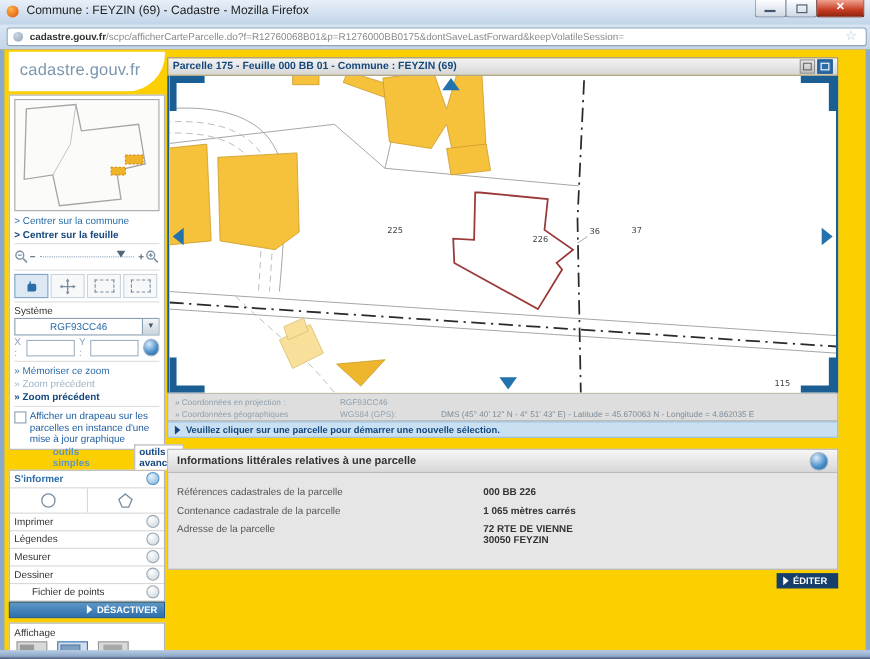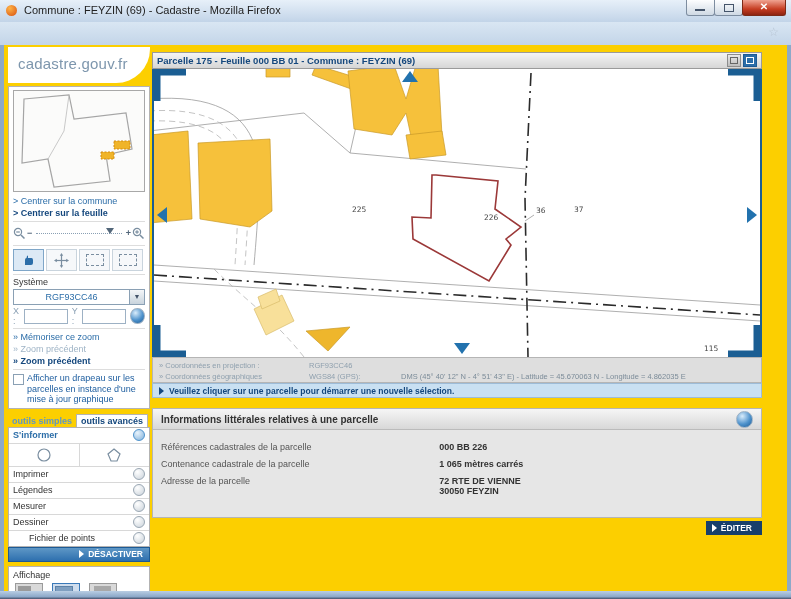--- a/index.html
+++ b/index.html
@@ -64,21 +64,21 @@
     text-align:center;font-size:7px;line-height:14px;color:#44546a;}
   .xyrow{display:flex;align-items:center;height:18px;margin:2px 0;}
   .xyrow .lbl{color:#8aa0b4;width:12px;}
   .xyrow input{width:38px;height:11px;border:1px solid #9db1c4;font-size:8px;margin-right:4px;}
   .sphere{width:14px;height:14px;border-radius:50%;margin-left:auto;
     background:radial-gradient(circle at 35% 28%,#d9ecfb,#4e92cc 55%,#1c5a94);border:1px solid #9db1c4;}
   .flagrow{display:flex;border-top:1px solid #ddd;margin-top:2px;padding-top:3px;}
   .flagrow .cb{width:9px;height:9px;border:1px solid #8aa0b4;background:#fff;margin:1px 3px 0 0;flex:none;}
   .flagrow .txt{color:#1f5fa0;line-height:10.5px;}
   .tabsrow{display:flex;align-items:flex-end;height:14px;margin-top:4px;}
-  .tab{padding:1px 4px;font-weight:bold;}
+  .tab{padding:1px 4px;font-weight:bold;margin-left:36px;}
   .tab.inactive{color:#5f96c4;}
   .tab.active{background:#fff;border:1px solid #b3b3b3;border-bottom:none;color:#14477d;}
   .accordion{background:#fff;border:1px solid #b3b3b3;}
   .acc-row{display:flex;align-items:center;height:15px;padding:0 4px;border-bottom:1px solid #d8d8d8;color:#333;}
   .acc-row .radio{margin-left:auto;width:10px;height:10px;border-radius:50%;
     border:1px solid #9aa7b3;background:radial-gradient(circle at 35% 30%,#fff,#c9d2da);}
   .acc-row.first{color:#2b6da8;font-weight:bold;}
   .acc-row.first .radio{border-color:#4e92cc;background:radial-gradient(circle at 35% 30%,#e8f3fc,#7fb0da);}
   .shapesrow{display:flex;height:22px;border-bottom:1px solid #d8d8d8;}
   .shapecell{flex:1;display:flex;align-items:center;justify-content:center;border-right:1px solid #d8d8d8;}
@@ -148,20 +148,24 @@
           <span class="glyph-min"></span>
         </span>
       <span class="winbtn">
           <span class="glyph-max"></span>
         </span>
       <span class="winbtn close">✕</span>
     </div>
   </div>
 
   <div class="urlbar">
+    <div class="urlinput">
+      <span class="siteicon"></span>
+      <b>cadastre.gouv.fr</b><span>/scpc/afficherCarteParcelle.do?f=R12760068B01&amp;p=R1276000BB0175&amp;dontSaveLastForward&amp;keepVolatileSession=</span>
+    </div>
     <span class="urlstar">☆</span>
   </div>
 
   <div class="page">
 
     <div class="logo-card">
       <div class="logotext">cadastre.gouv.fr</div>
     </div>
 
     <div class="sidebar">

